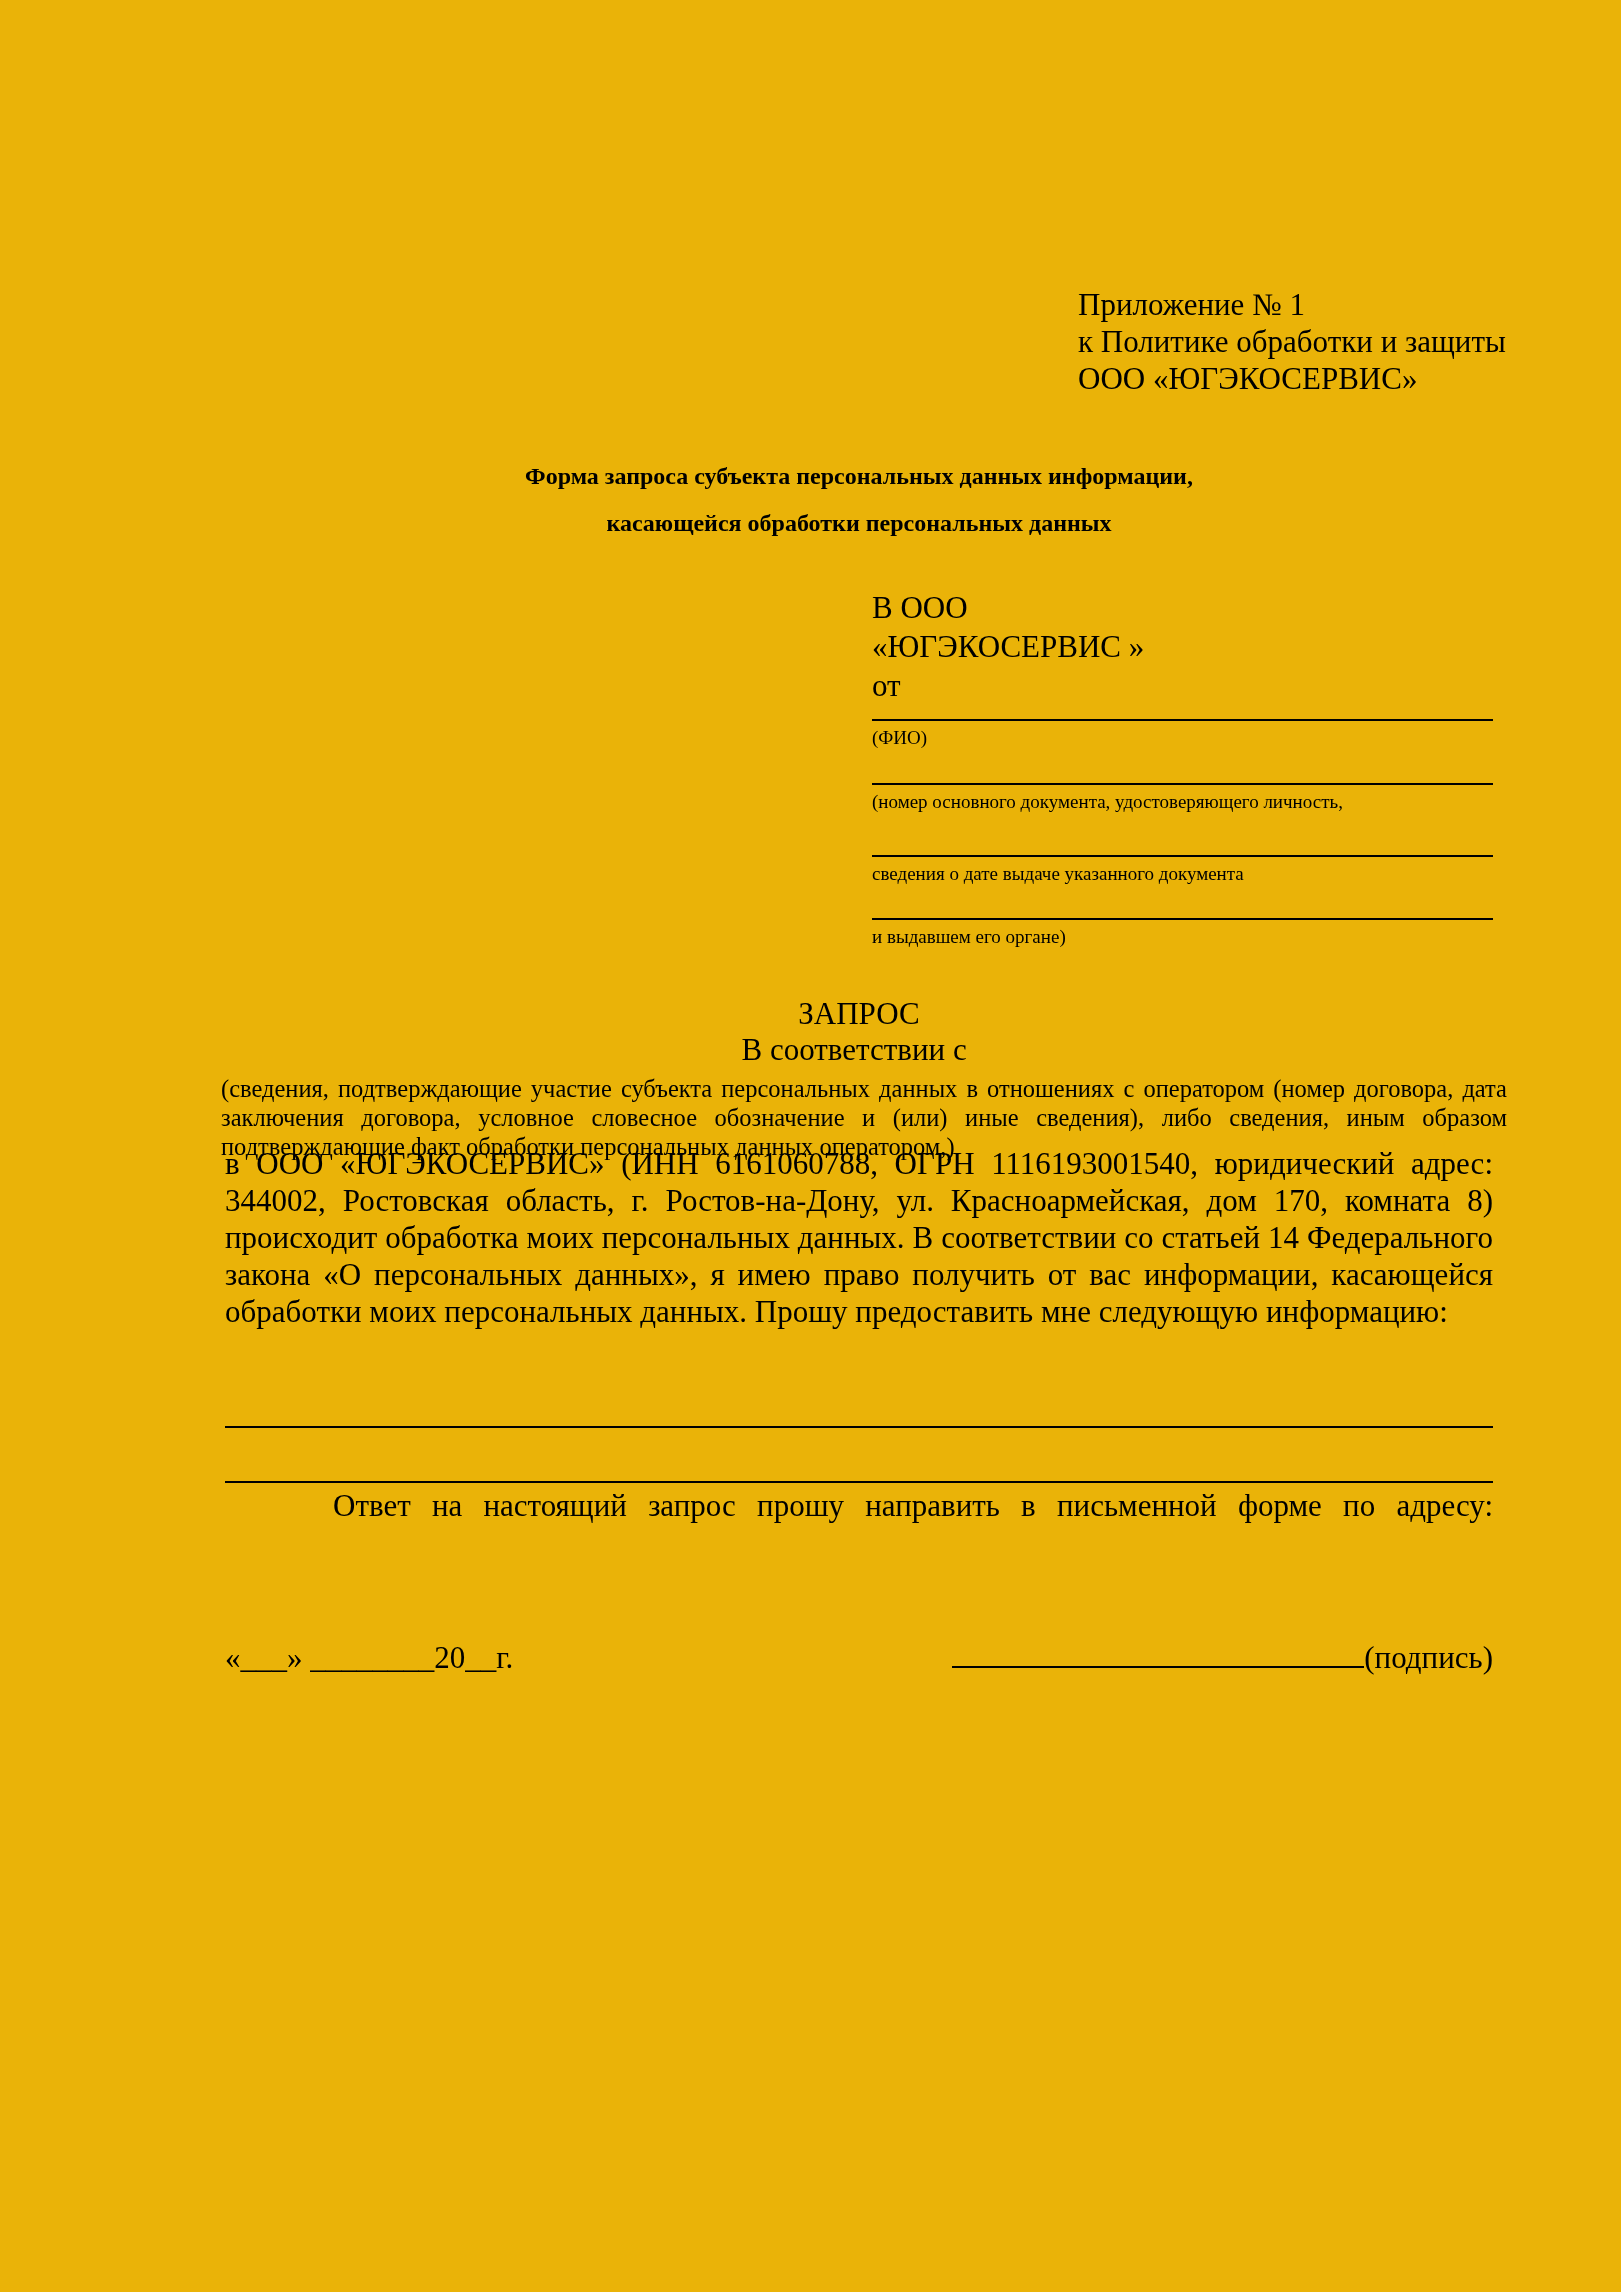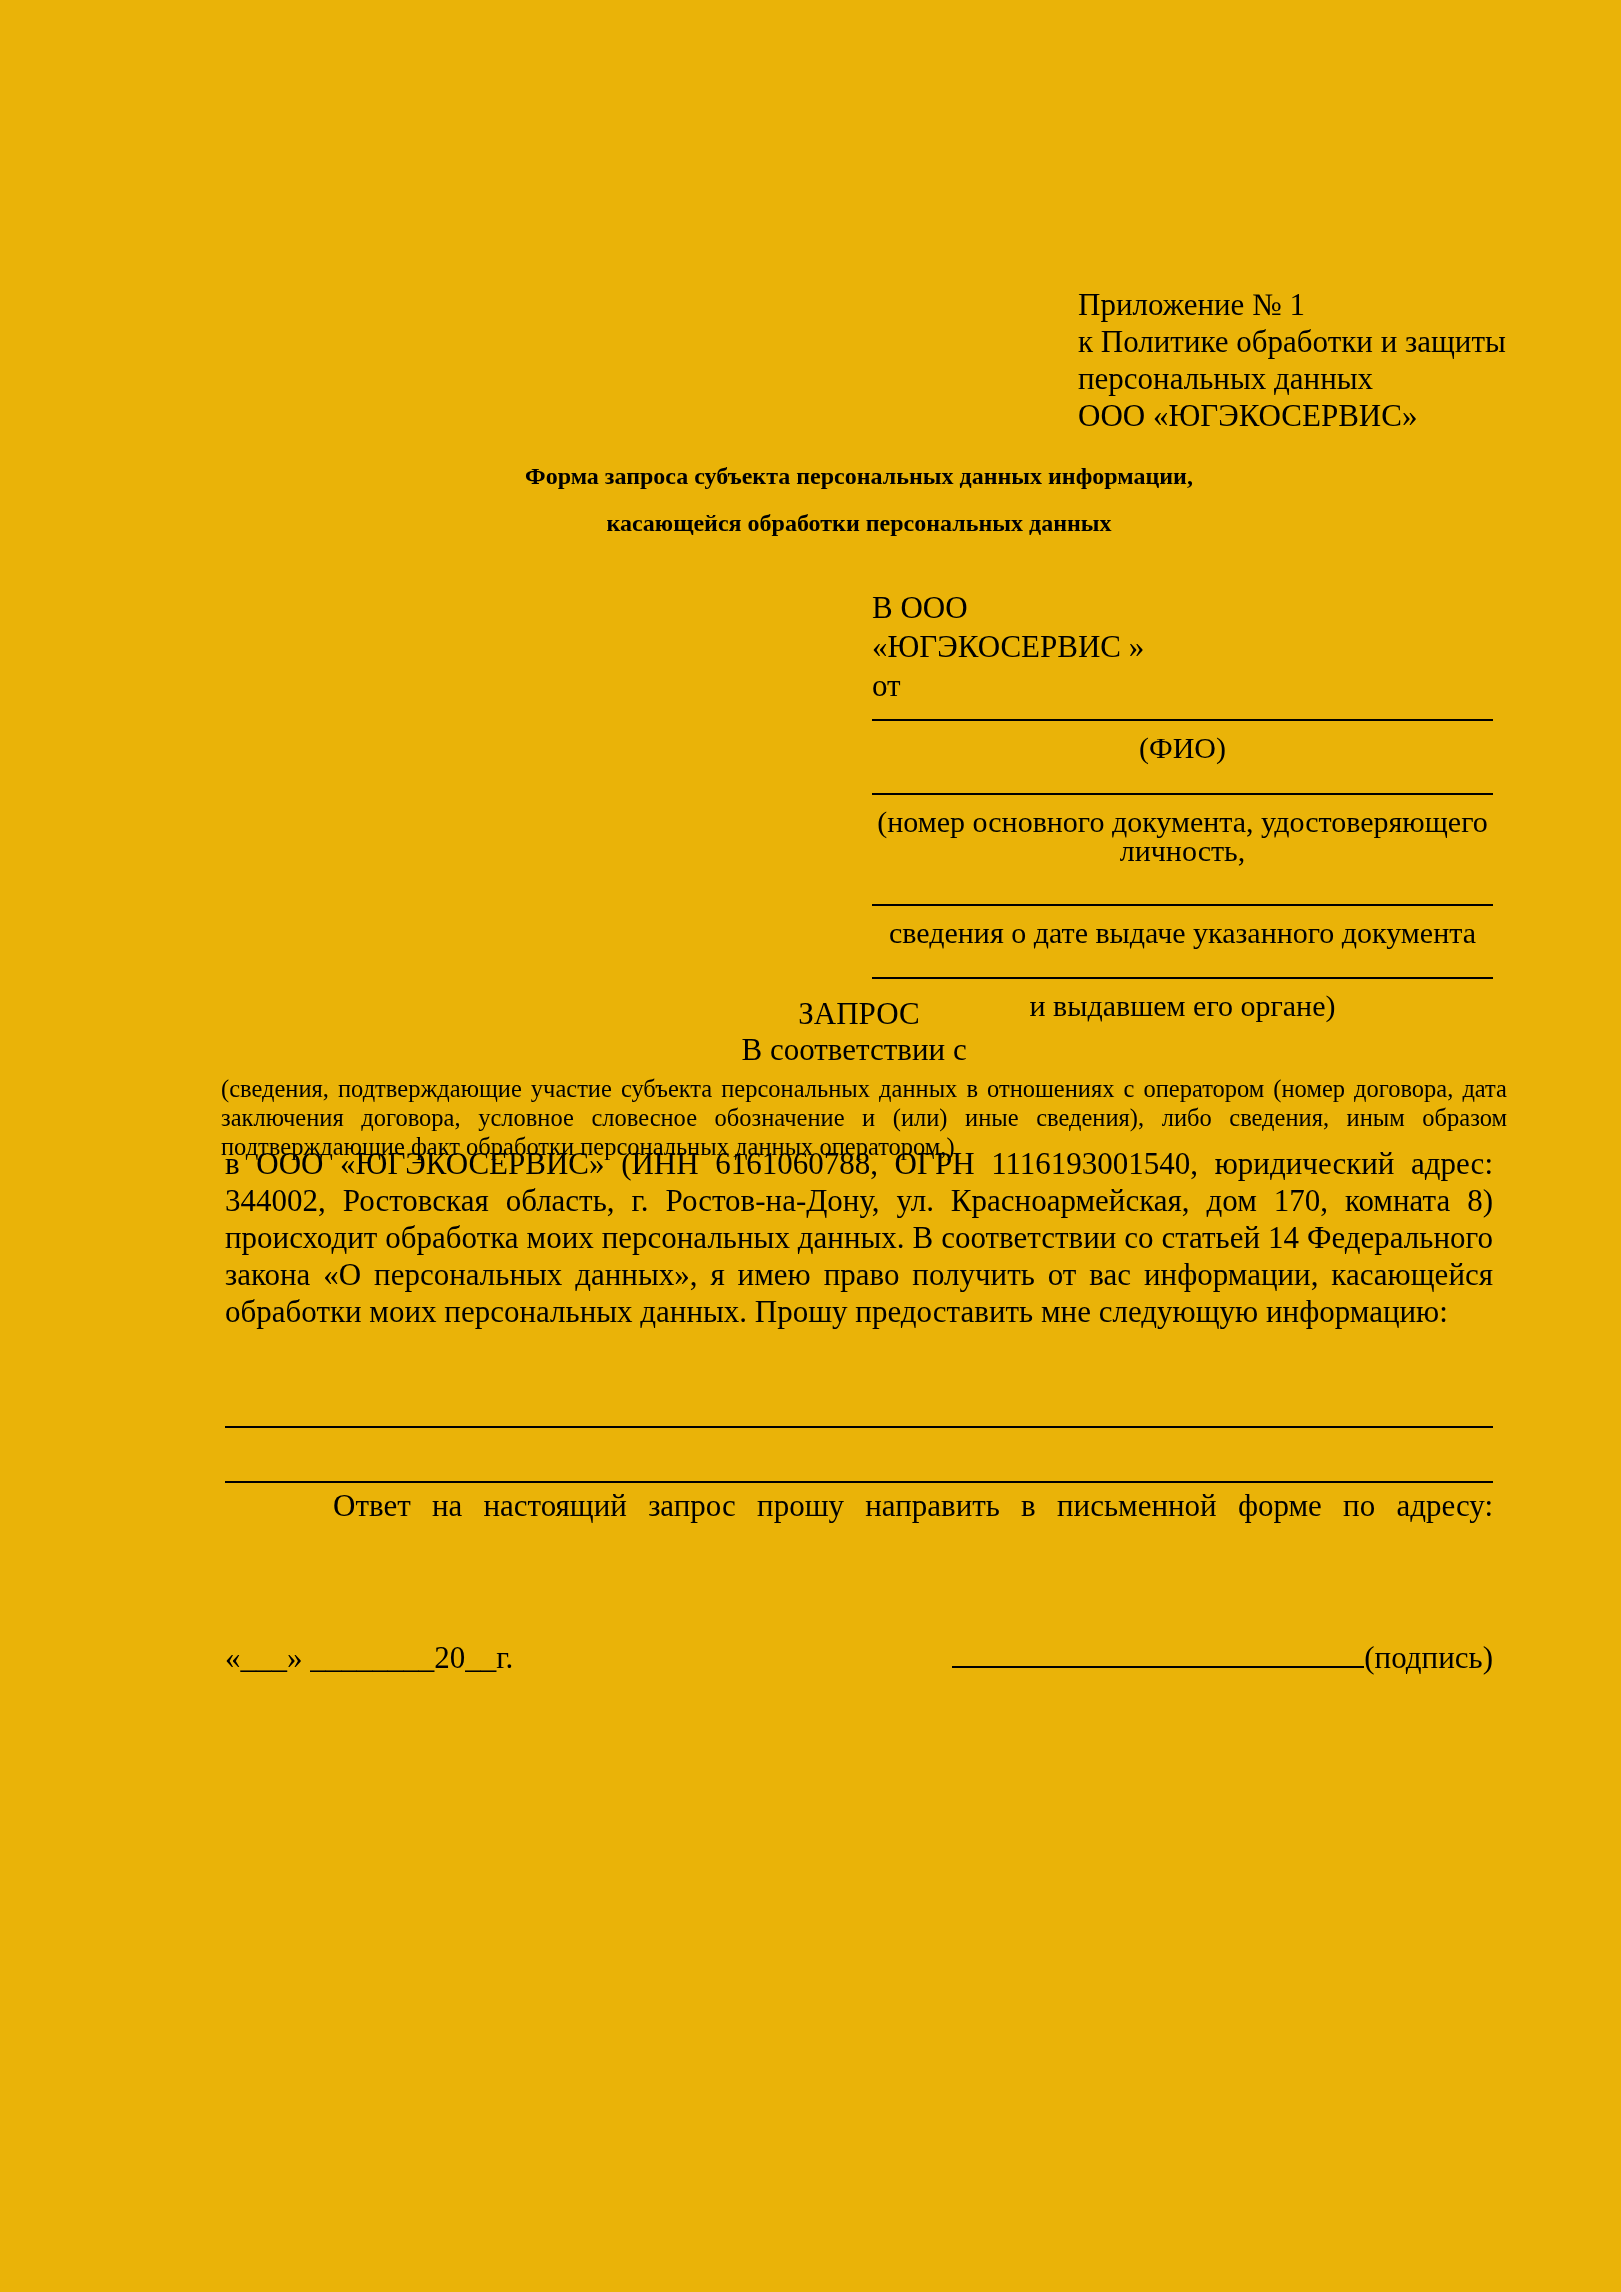--- a/index.html
+++ b/index.html
@@ -45,24 +45,24 @@
   }
   .addressee .addr-line { line-height: 39px; }
   .blank-line {
     border-bottom: 2px solid #000;
     height: 13.7px;
   }
   .blank-line.bl2 { height: 31px; }
   .blank-line.bl3 { height: 39px; }
   .blank-line.bl4 { height: 30px; }
   .caption {
-    text-align: center;
-    font-size: 30px;
+    text-align: left;
+    font-size: 19px;
     line-height: 29px;
-    padding-top: 12px;
+    padding-top: 2px;
   }
 
   .zapros-heading {
     position: absolute;
     left: 225px;
     top: 995px;
     width: 1268px;
     text-align: center;
   }
 
@@ -156,21 +156,20 @@
   .sig-caption { flex: none; white-space: nowrap; }
 </style>
 </head>
 <body>
 
 <div class="page">
 
   <div class="header-block">
     <div>Приложение № 1</div>
     <div>к Политике обработки и защиты</div>
-    <div>персональных данных</div>
     <div>ООО «ЮГЭКОСЕРВИС»</div>
   </div>
 
   <div class="doc-title">
     <div>Форма запроса субъекта персональных данных информации,</div>
     <div>касающейся обработки персональных данных</div>
   </div>
 
   <div class="addressee">
     <div class="addr-line">В ООО</div>

